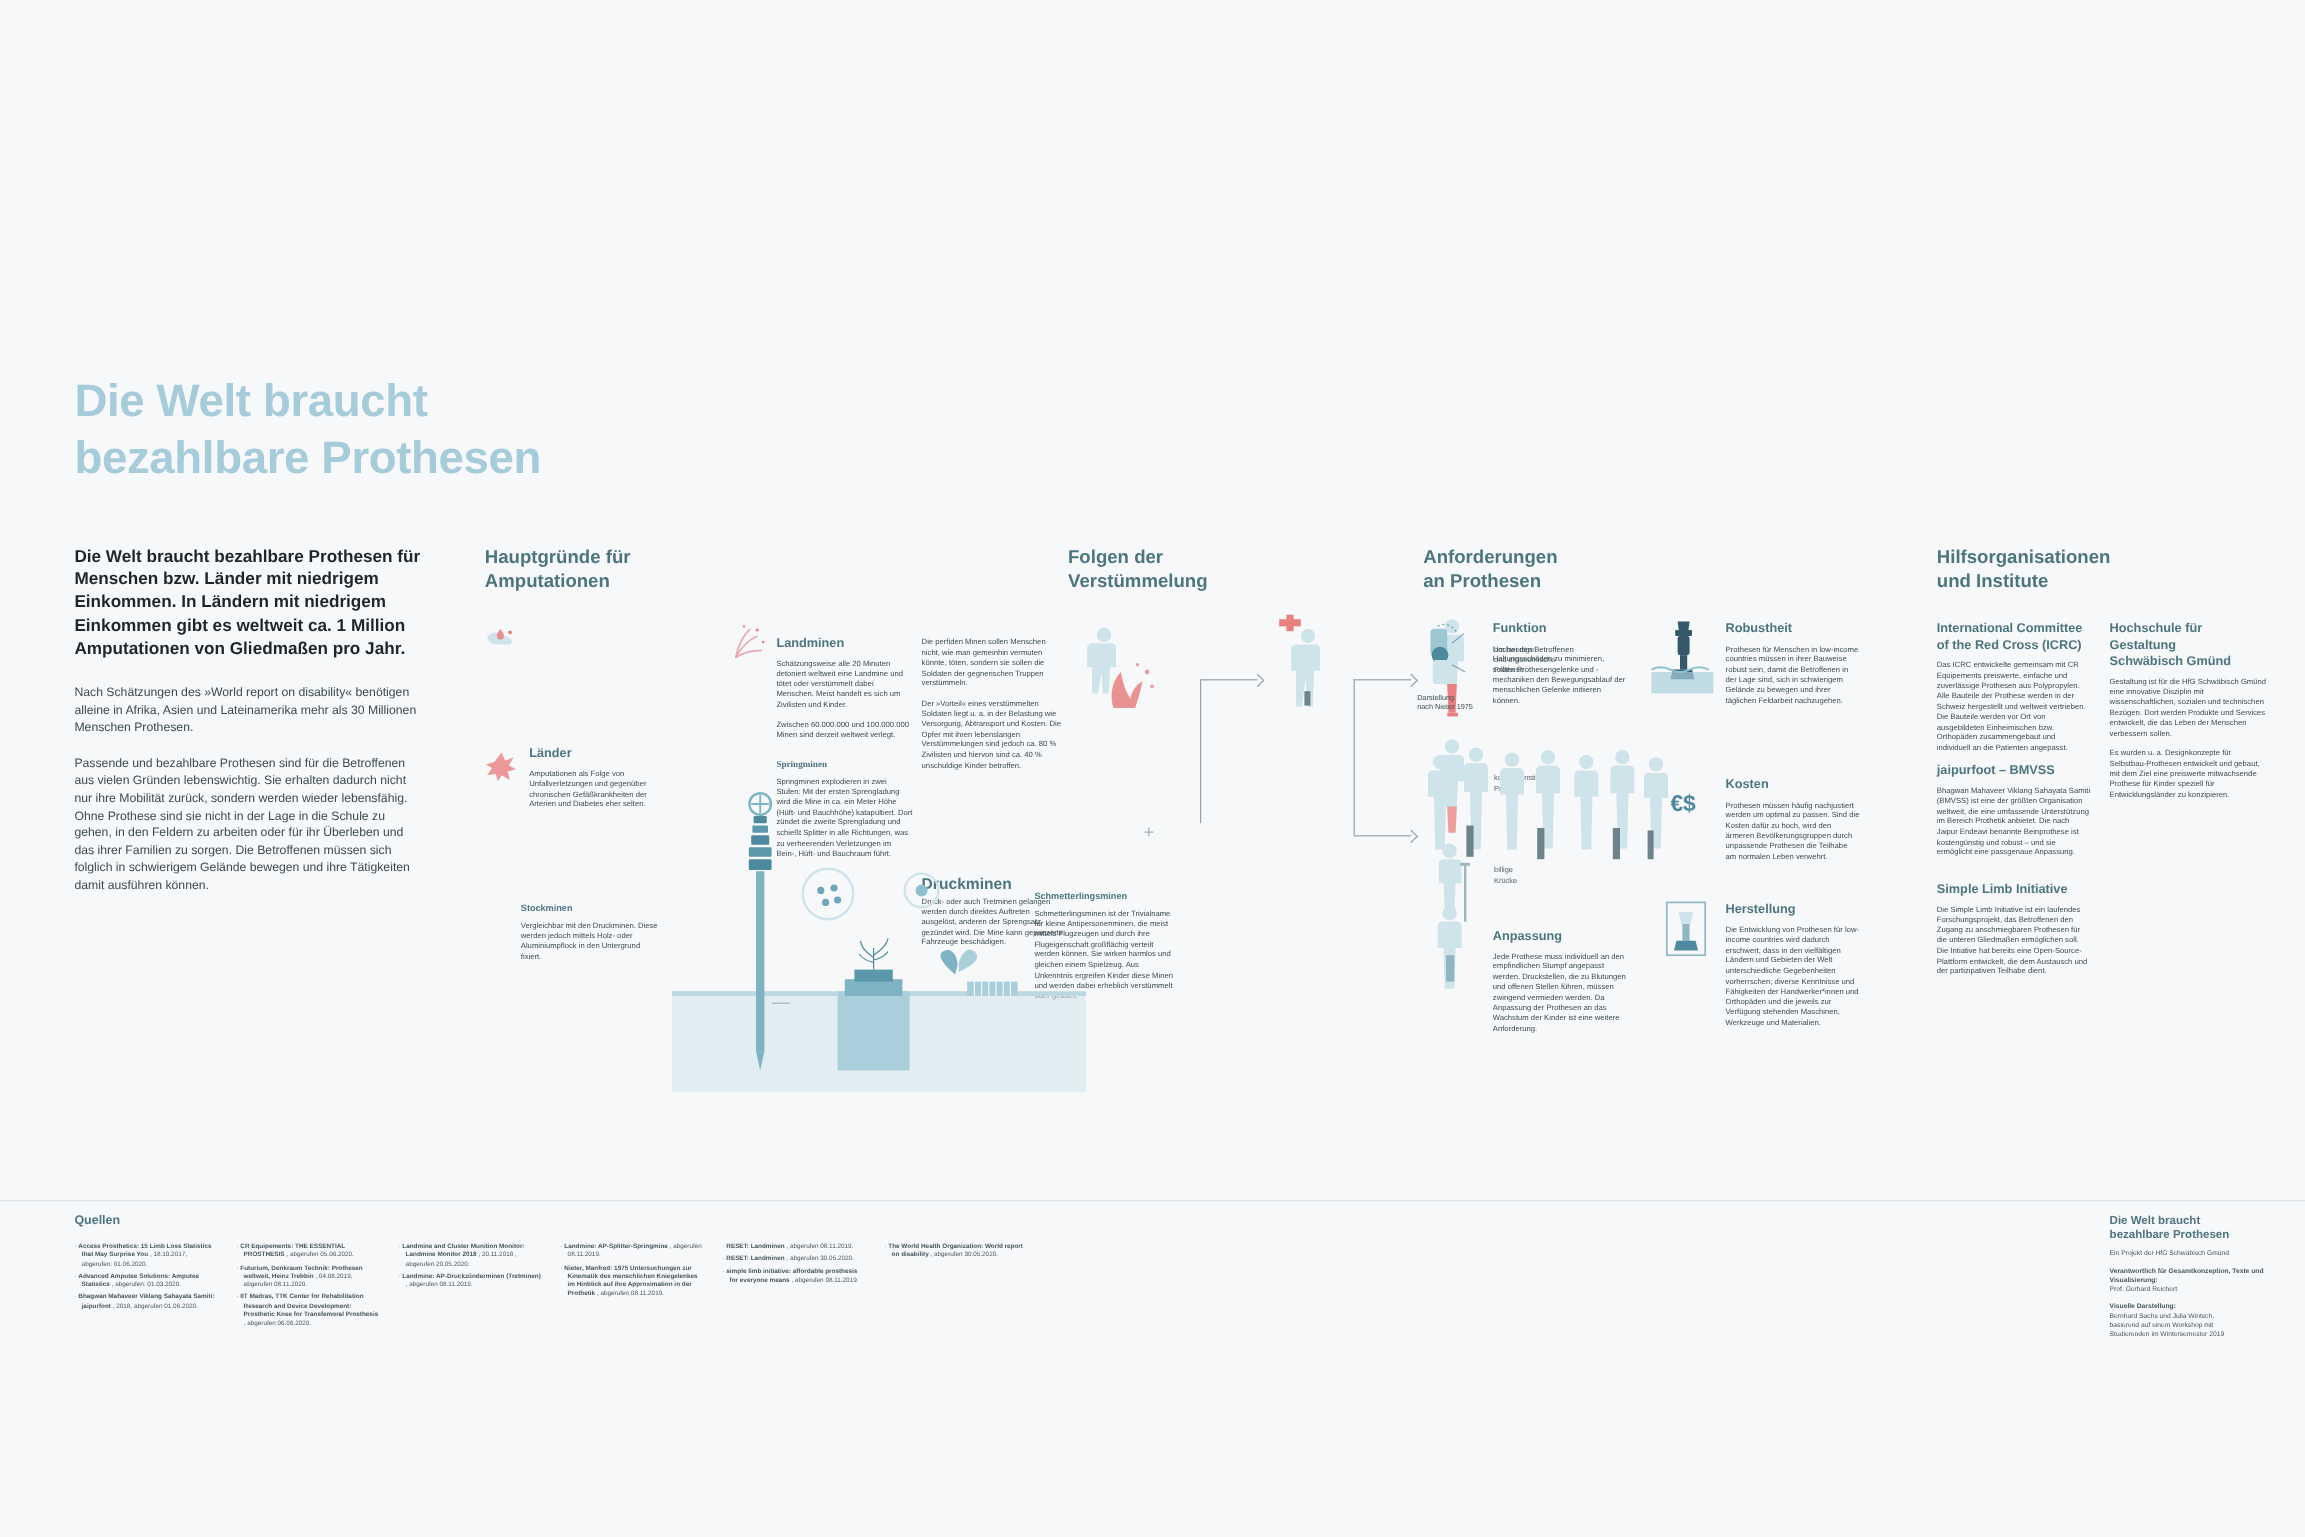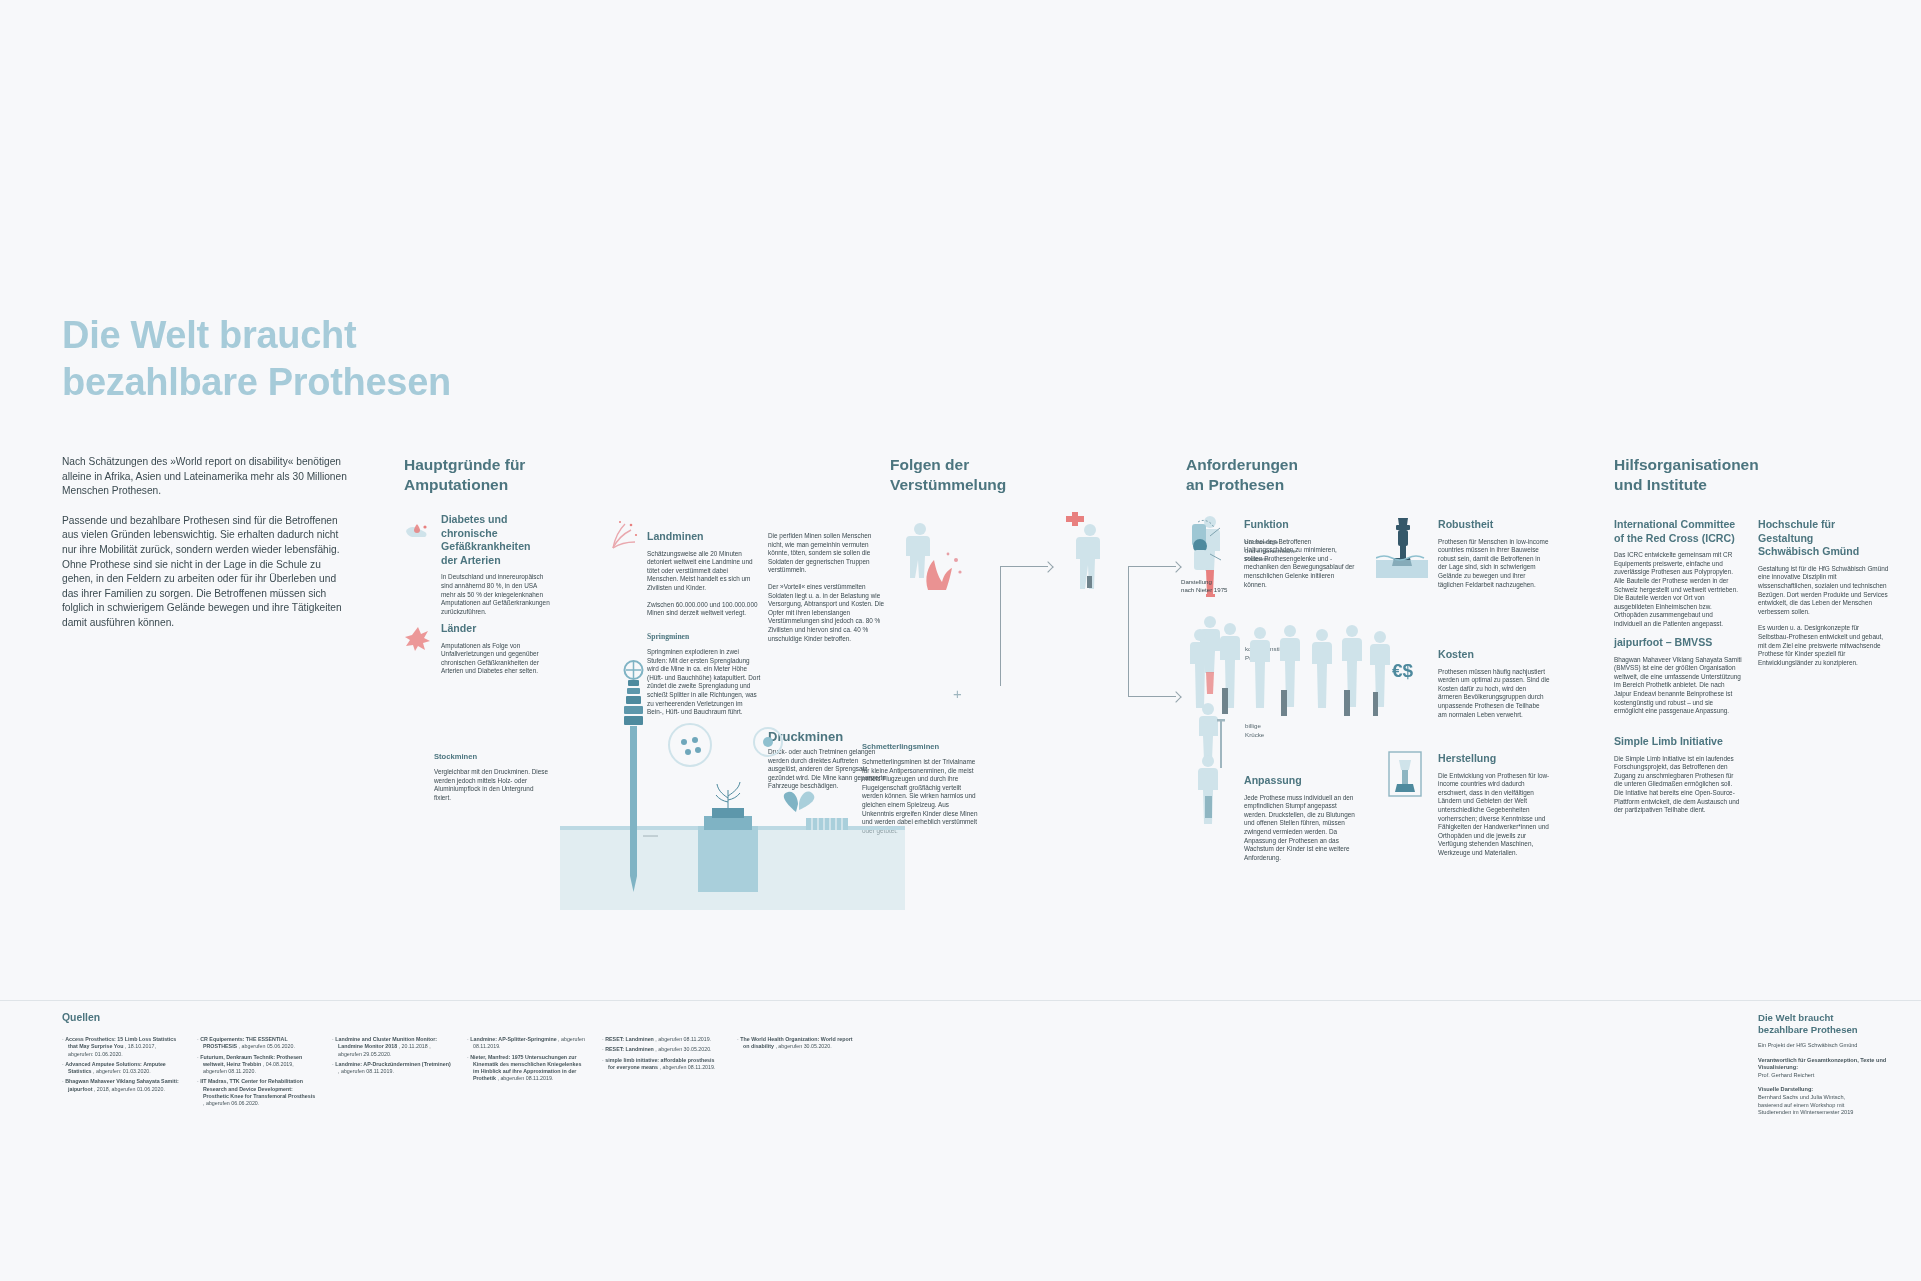--- a/index.html
+++ b/index.html
@@ -91,45 +91,40 @@
 </style>
 </head>
 <body>
 
 <div class="poster">
 
   <div class="main-title">Die Welt braucht
 bezahlbare Prothesen</div>
 
   <div class="intro">
+    <p class="intro-lead">Die Welt braucht bezahlbare Prothesen für Menschen bzw. Länder mit niedrigem Einkommen. In Ländern mit niedrigem Einkommen gibt es weltweit ca. 1 Million Amputationen von Gliedmaßen pro Jahr.</p>
     <p class="intro-p">Nach Schätzungen des »World report on disability« benötigen alleine in Afrika, Asien und Lateinamerika mehr als 30 Millionen Menschen Prothesen.</p>
     <p class="intro-p">Passende und bezahlbare Prothesen sind für die Betroffenen aus vielen Gründen lebenswichtig. Sie erhalten dadurch nicht nur ihre Mobilität zurück, sondern werden wieder lebensfähig. Ohne Prothese sind sie nicht in der Lage in die Schule zu gehen, in den Feldern zu arbeiten oder für ihr Überleben und das ihrer Familien zu sorgen. Die Betroffenen müssen sich folglich in schwierigem Gelände bewegen und ihre Tätigkeiten damit ausführen können.</p>
   </div>
 
   <div class="col-title" id="ct-causes">Hauptgründe für
 Amputationen</div>
   <div class="col-title" id="ct-consequences">Folgen der
 Verstümmelung</div>
   <div class="col-title" id="ct-requirements">Anforderungen
 an Prothesen</div>
   <div class="col-title" id="ct-orgs">Hilfsorganisationen
 und Institute</div>
 
   <div class="abs" style="left:404px;top:515px;width:30px;height:30px;">
     <svg class="icon" width="30" height="30" viewBox="0 0 30 30">
       <path d="M2 16 C4 12 9 11 13 13 L21 17 C23 18 23 21 21 22 L10 22 C6 22 3 20 2 16 Z" fill="#cfe3ea"></path>
       <path d="M13 9 c0 0 -3 4 -3 6 a3 3 0 0 0 6 0 c0 -2 -3 -6 -3 -6 z" fill="#e8807f" opacity="0.85"></path>
       <circle cx="21" cy="12" r="1.6" fill="#e8807f"></circle>
     </svg>
-  </div>
-  <div class="abs" style="left:441px;top:513px;width:112px;">
-    <div class="item-title">Diabetes und chronische
-Gefäßkrankheiten
-der Arterien</div>
-    <div class="item-body">In Deutschland und innereuropäisch sind annähernd 80 %, in den USA mehr als 50 % der kniegelenknahen Amputationen auf Gefäßerkrankungen zurückzuführen.</div>
   </div>
 
   <div class="abs" style="left:404px;top:625px;width:28px;height:26px;">
     <svg class="icon" width="28" height="26" viewBox="0 0 28 26">
       <path d="M14 2 l3 7 7 -3 -4 7 6 3 -7 2 2 7 -7 -4 -3 5 -2 -6 -7 1 4 -6 -5 -3 7 -2 z" fill="#e8807f" opacity="0.8"></path>
     </svg>
   </div>
   <div class="abs" style="left:441px;top:622px;width:112px;">
     <div class="item-title">Länder</div>
     <div class="item-body">Amputationen als Folge von Unfallverletzungen und gegenüber chronischen Gefäßkrankheiten der Arterien und Diabetes eher selten.</div>

